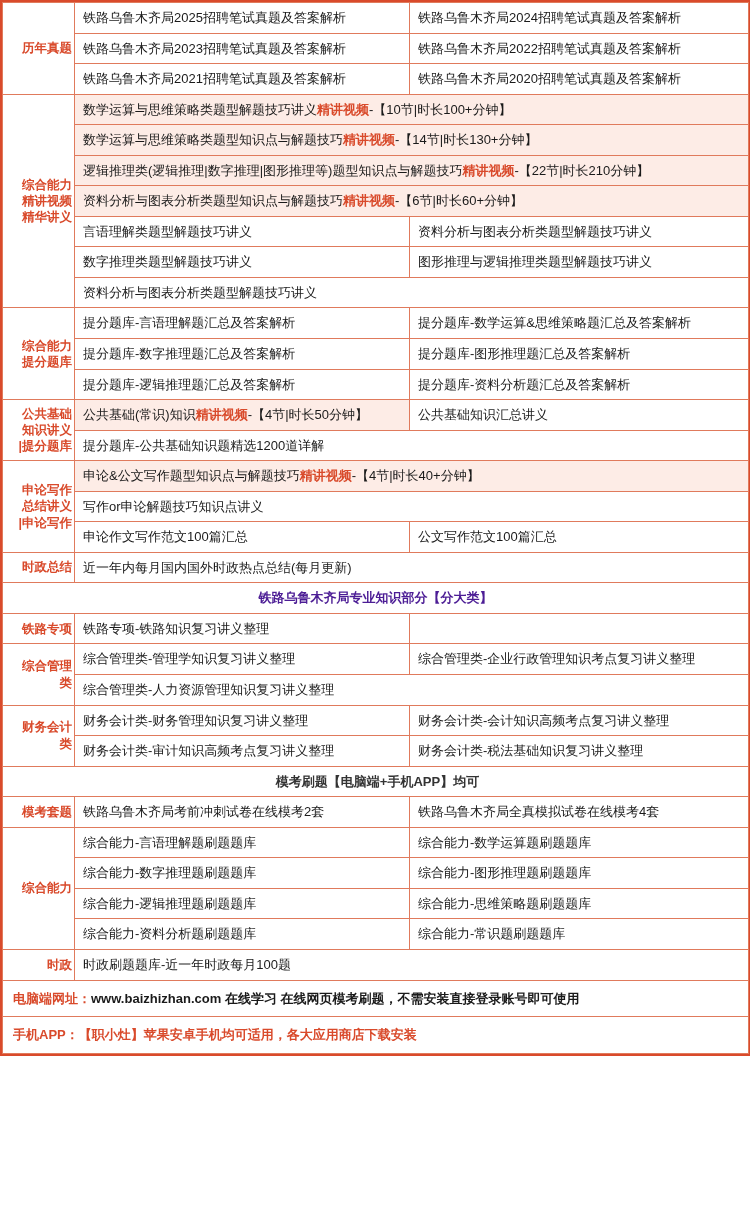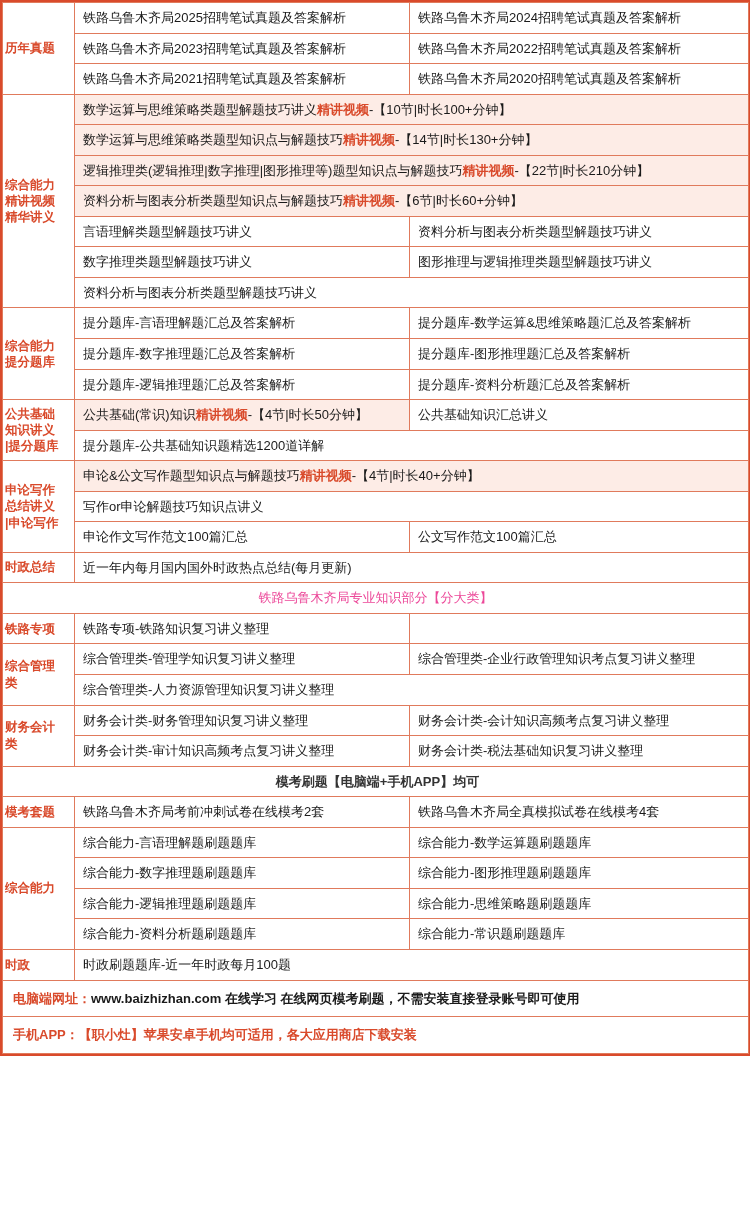--- a/index.html
+++ b/index.html
@@ -27,35 +27,35 @@
   }
   td {
     border: 1px solid #e07a5c;
     padding: 6px 8px;
     vertical-align: middle;
     line-height: 1.35;
     height: 30px;
   }
   td.lbl {
     width: 72px;
-    text-align: left;
+    text-align: right;
     font-weight: bold;
     color: #d94a2b;
     padding: 4px 2px;
     font-size: 12.5px;
     line-height: 1.3;
   }
   td.cell { font-size: 13px; color: #1a1a1a; margin-left: 16px; }
   td.hl {
     background: #fdece6;
   }
   td.sec {
     text-align: center;
-    font-weight: normal;
-    color: #ec4899;
+    font-weight: bold;
+    color: #4c1d95;
     background: #ffffff;
     font-size: 13px;
   }
   td.sec2 {
     text-align: center;
     font-weight: bold;
     color: #333;
     font-size: 13px;
     padding-left: 12px;
   }

